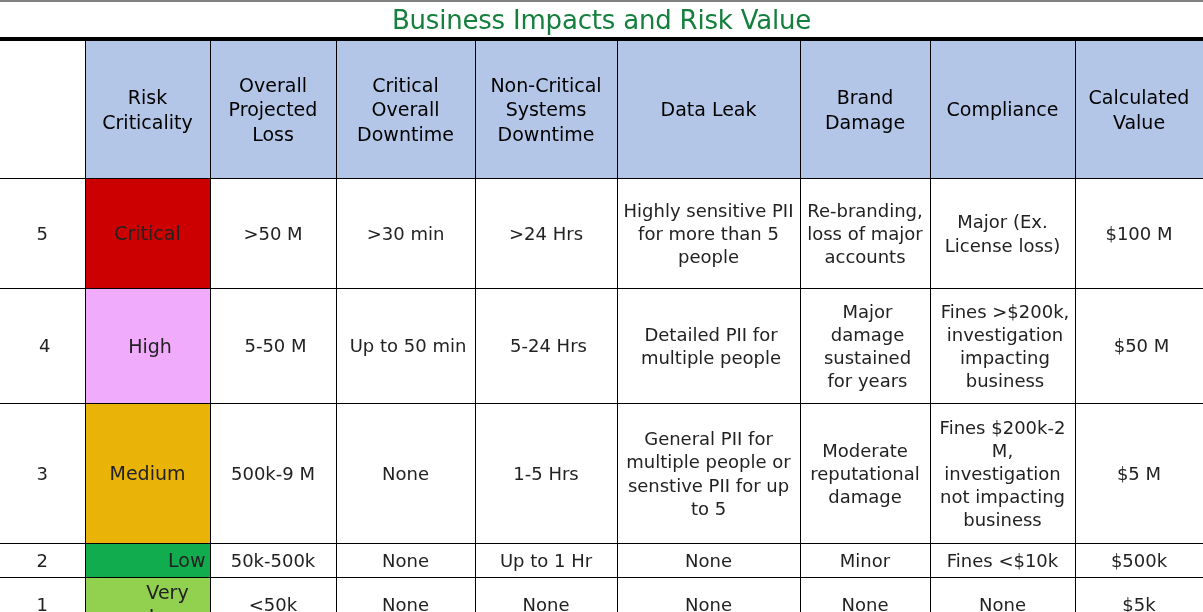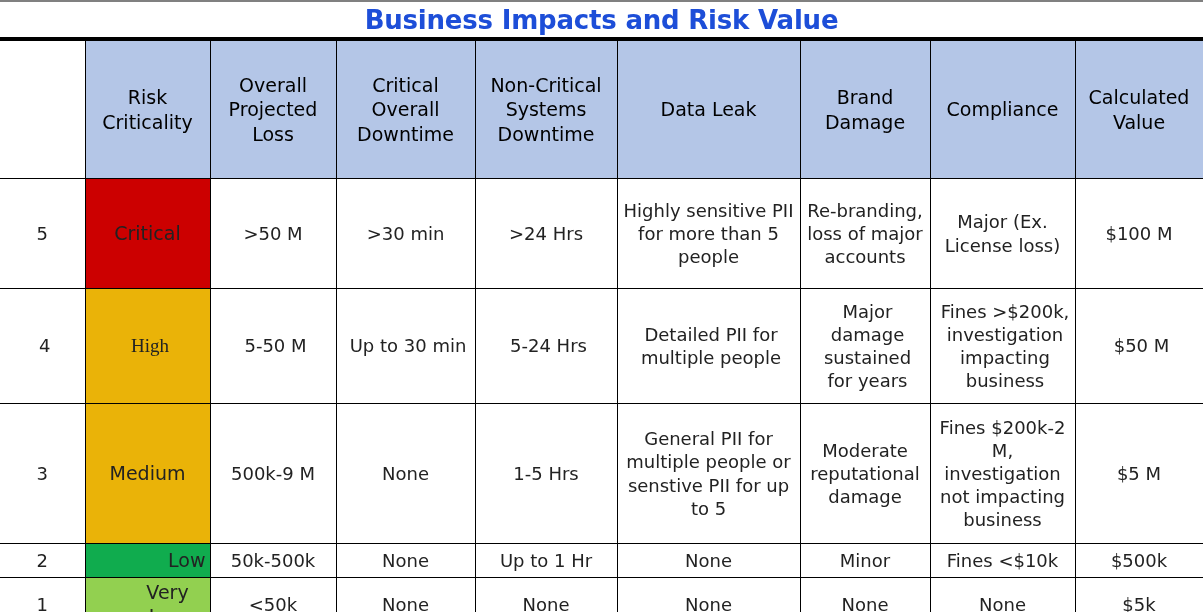--- a/index.html
+++ b/index.html
@@ -25,23 +25,23 @@
     height: 38px;
     display: flex;
     align-items: center;
     justify-content: center;
     border-bottom: 3px solid #000000;
     box-sizing: border-box;
     background: #ffffff;
   }
   .title-text {
     font-size: 26px;
-    font-weight: bold;
+    font-weight: normal;
     letter-spacing: -0.2px;
-    color: #1d4ed8;
+    color: #15803d;
     white-space: nowrap;
   }
   table.risk-table {
     border-collapse: collapse;
     table-layout: fixed;
     width: 1203px;
     background: #ffffff;
   }
   table.risk-table td,
   table.risk-table th {
@@ -138,23 +138,23 @@
         <td>&gt;30 min</td>
         <td>&gt;24 Hrs</td>
         <td>Highly sensitive PII for more than 5 people</td>
         <td>Re-branding, loss of major accounts</td>
         <td>Major (Ex. License loss)</td>
         <td>$100 M</td>
       </tr>
 
       <tr class="r-tall4">
         <td class="idx">4</td>
-        <td class="crit" style="background-color: #eab308; font-family: Liberation Serif, serif;">High</td>
+        <td class="crit" style="background-color: #f0abfc;">High</td>
         <td>5-50 M</td>
-        <td>Up to 30 min</td>
+        <td>Up to 50 min</td>
         <td>5-24 Hrs</td>
         <td>Detailed PII for multiple people</td>
         <td>Major damage sustained for years</td>
         <td>Fines &gt;$200k, investigation impacting business</td>
         <td>$50 M</td>
       </tr>
 
       <tr class="r-tall3">
         <td class="idx">3</td>
         <td class="crit" style="background-color: #eab308;">Medium</td>

